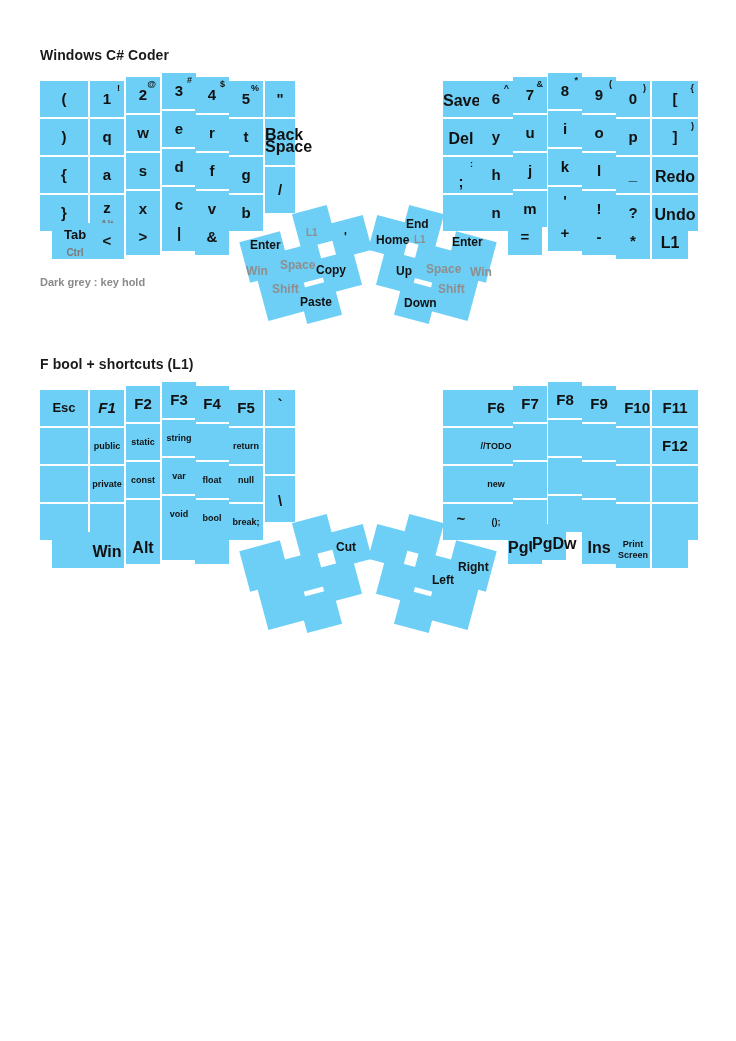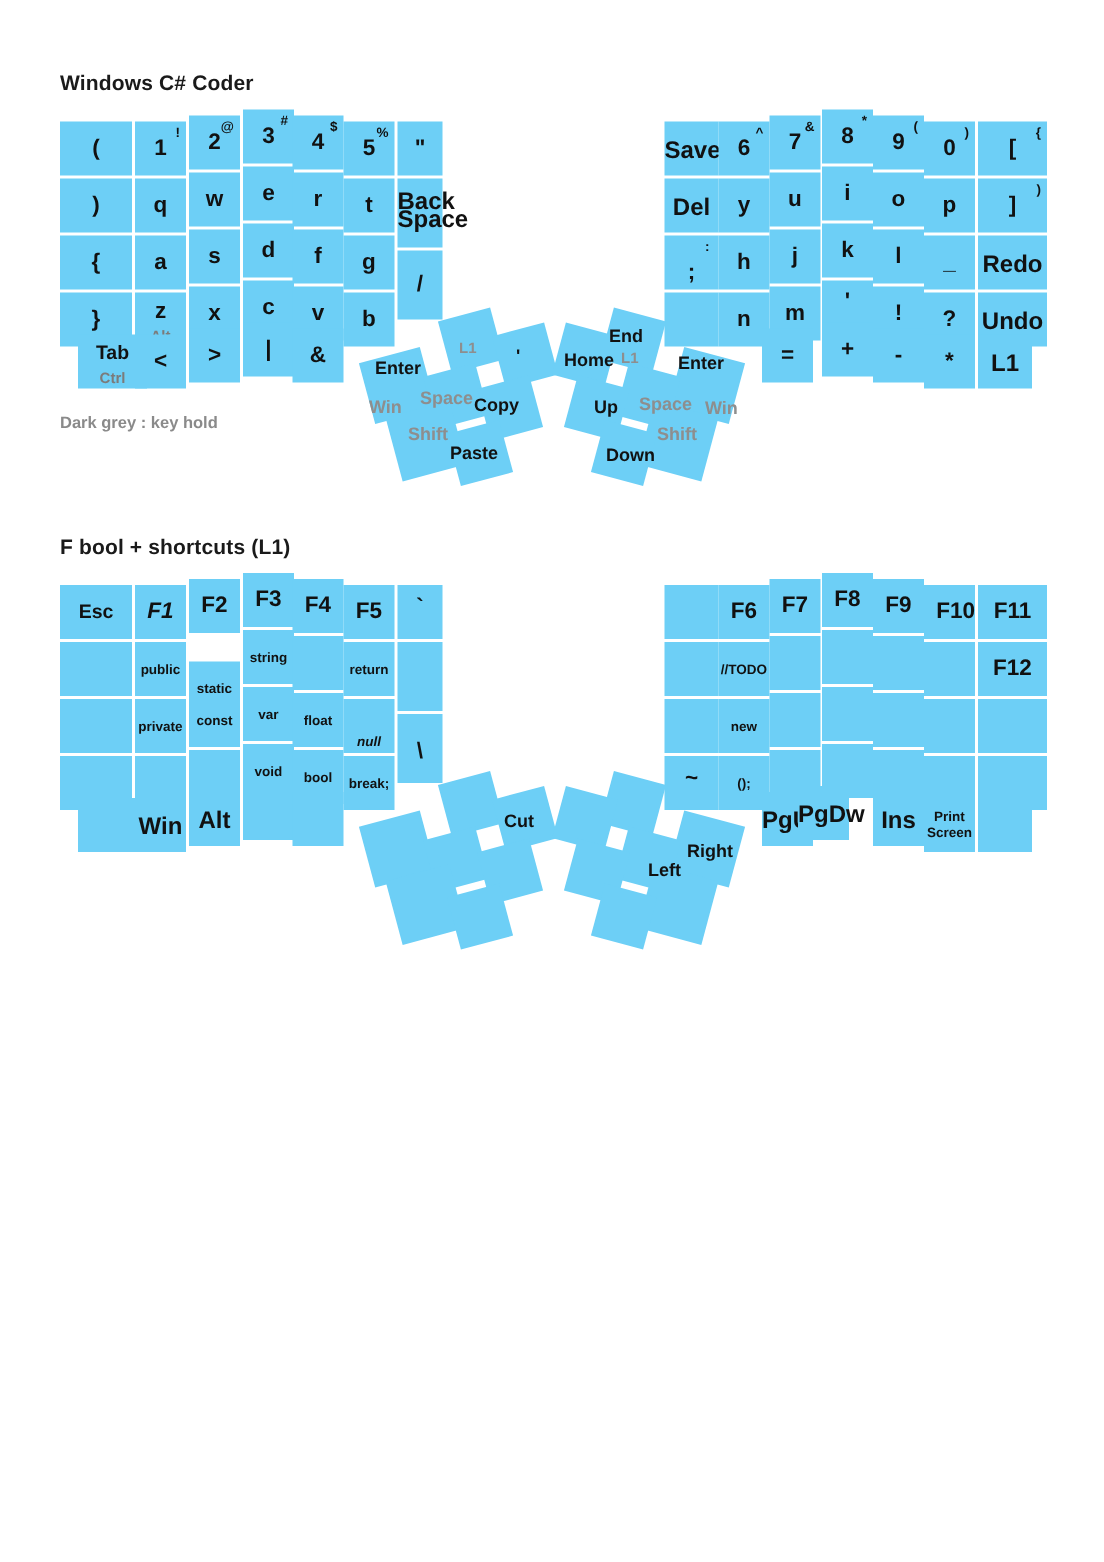--- a/index.html
+++ b/index.html
@@ -349,21 +349,21 @@
 <div class="key" style="left:265px;top:390px;width:30px;height:36px;">
   <span class="main" style="top:6px;">`</span>
 </div>
 
 <div class="key" style="left:40px;top:428px;width:48px;height:36px;">
   <span class="main xs" style="top:13px;"></span>
 </div>
 <div class="key" style="left:90px;top:428px;width:34px;height:36px;">
   <span class="main xs" style="top:13px;">public</span>
 </div>
-<div class="key" style="left:126px;top:441px;width:34px;height:36px;">
+<div class="key" style="left:126px;top:424px;width:34px;height:36px;">
   <span class="main xs" style="top:13px;">static</span>
 </div>
 <div class="key" style="left:162px;top:420px;width:34px;height:36px;">
   <span class="main xs" style="top:13px;">string</span>
 </div>
 <div class="key" style="left:195px;top:424px;width:34px;height:36px;">
   <span class="main xs" style="top:13px;margin-top:32px;">int</span>
 </div>
 <div class="key" style="left:229px;top:428px;width:34px;height:36px;">
   <span class="main xs" style="top:13px;">return</span>
@@ -381,21 +381,21 @@
 <div class="key" style="left:126px;top:462px;width:34px;height:36px;">
   <span class="main xs" style="top:13px;">const</span>
 </div>
 <div class="key" style="left:162px;top:458px;width:34px;height:36px;">
   <span class="main xs" style="top:13px;">var</span>
 </div>
 <div class="key" style="left:195px;top:462px;width:34px;height:36px;">
   <span class="main xs" style="top:13px;">float</span>
 </div>
 <div class="key" style="left:229px;top:466px;width:34px;height:36px;">
-  <span class="main xs" style="top:23px;font-style:italic;">null</span>
+  <span class="main xs" style="top:9px;">null</span>
 </div>
 <div class="key" style="left:265px;top:476px;width:30px;height:46px;">
   <span class="main" style="top:16px;">\</span>
 </div>
 
 <div class="key" style="left:40px;top:504px;width:48px;height:36px;">
   <span class="main xs" style="top:13px;"></span>
 </div>
 <div class="key" style="left:90px;top:504px;width:34px;height:36px;">
   <span class="main xs" style="top:13px;"></span>

